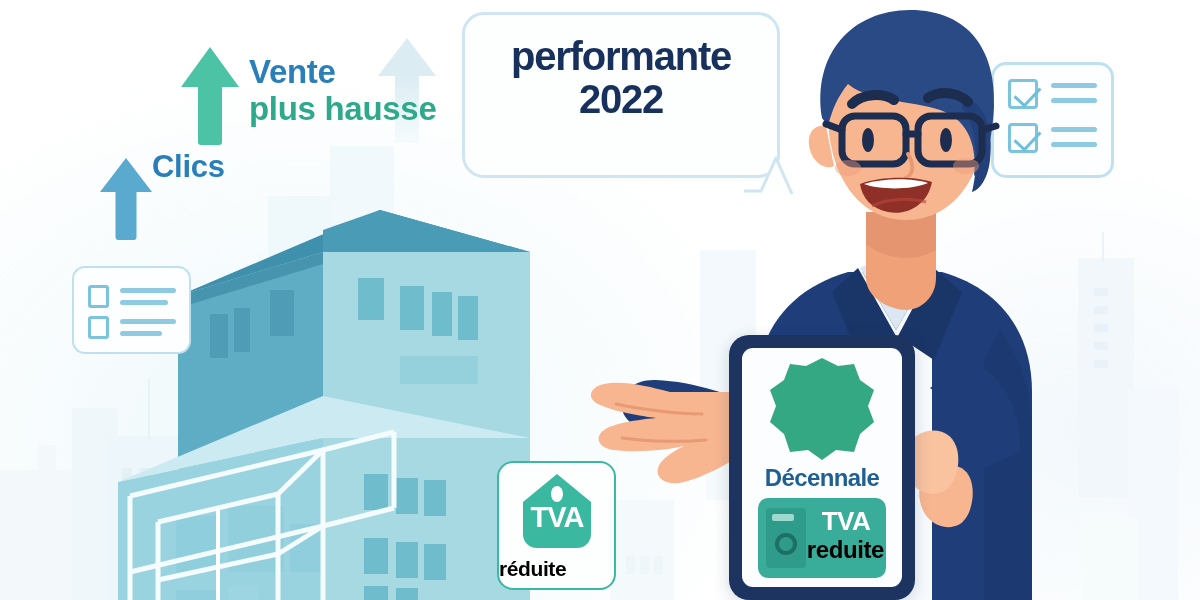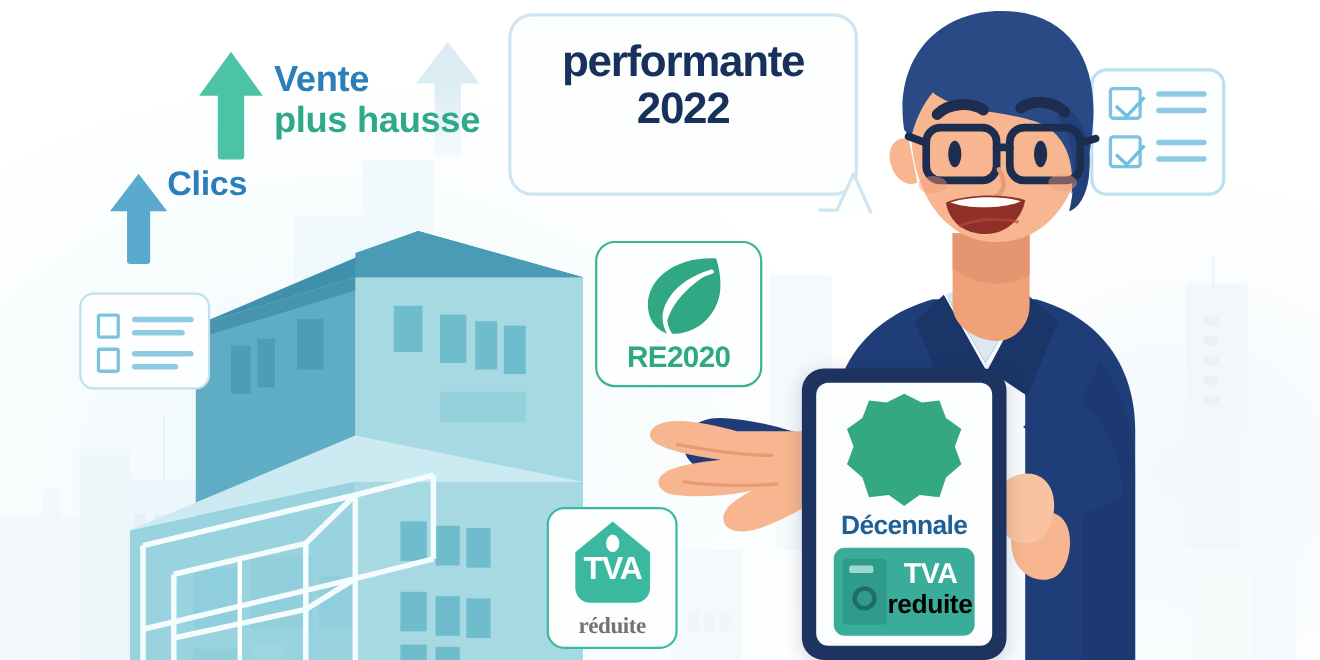--- a/index.html
+++ b/index.html
@@ -56,22 +56,22 @@
     position:absolute;left:0;right:0;bottom:9px;text-align:center;
     color:#2fa883;font-size:27px;font-weight:800;letter-spacing:-.6px;
   }
 
   
   #tvacard{
     position:absolute;left:497px;top:461px;width:119px;height:129px;
     background:#fdfffe;border:2.5px solid #3bb8a0;border-radius:16px;box-sizing:border-box;
   }
   #tvacard .tv-txt{
-    position:absolute;left:0;right:0;bottom:7px;text-align:center;
-    color:#737373;font-size:21px;font-weight:800;letter-spacing:-.4px;font-family:Liberation Serif, serif;
+    position:absolute;left:0;right:0;bottom:7px;
+    color:#000000;font-size:21px;font-weight:800;letter-spacing:-.4px;
   }
 
   
   #person{position:absolute;left:560px;top:0px;width:560px;height:600px;}
 
   
   #tablet{
     position:absolute;left:729px;top:335px;width:186px;height:265px;
     background:#1d3461;border-radius:20px;box-sizing:border-box;
     box-shadow:0 4px 16px rgba(20,45,85,.18);
@@ -264,29 +264,20 @@
     </div>
     <div class="cardline" style="left:57px;top:18px;width:46px;height:5px;background:#8ecbe2;"></div>
     <div class="cardline" style="left:57px;top:33px;width:46px;height:5px;background:#8ecbe2;"></div>
     <div class="chk" style="left:14px;top:58px;">
       <div class="tick" style="left:4px;top:4px;"></div>
     </div>
     <div class="cardline" style="left:57px;top:62px;width:46px;height:5px;background:#8ecbe2;"></div>
     <div class="cardline" style="left:57px;top:77px;width:46px;height:5px;background:#8ecbe2;"></div>
   </div>
 
-  <div id="re2020">
-    <span style="position:absolute;left:32px;top:8px;">
-      <svg width="88" height="82" viewBox="0 0 88 82">
-        <path d="M76,6 C40,4 14,24 14,48 C14,62 22,72 34,75 C20,52 40,28 72,18 C48,32 30,52 30,74 C56,78 80,58 80,30 C80,20 78,12 76,6 Z" fill="#2fa883"></path>
-        <path d="M72,18 C40,28 20,52 34,75" fill="none" stroke="#ffffff" stroke-width="4" stroke-linecap="round"></path>
-      </svg>
-    </span>
-    <div class="re-txt">RE2020</div>
-  </div>
 
   <div id="tvacard">
     <span style="position:absolute;left:22px;top:9px;">
       <svg width="72" height="78" viewBox="0 0 72 78">
         <path d="M36,2 L70,30 L70,62 C70,70 64,76 56,76 L16,76 C8,76 2,70 2,62 L2,30 Z" fill="#3bb8a0"></path>
         <ellipse cx="36" cy="22" rx="6" ry="8" fill="#ffffff"></ellipse>
       </svg>
     </span>
     <div style="position:absolute;left:22px;top:38px;width:72px;text-align:center;color:#ffffff;font-size:29px;font-weight:800;letter-spacing:-1px;">TVA</div>
     <div class="tv-txt">réduite</div>

